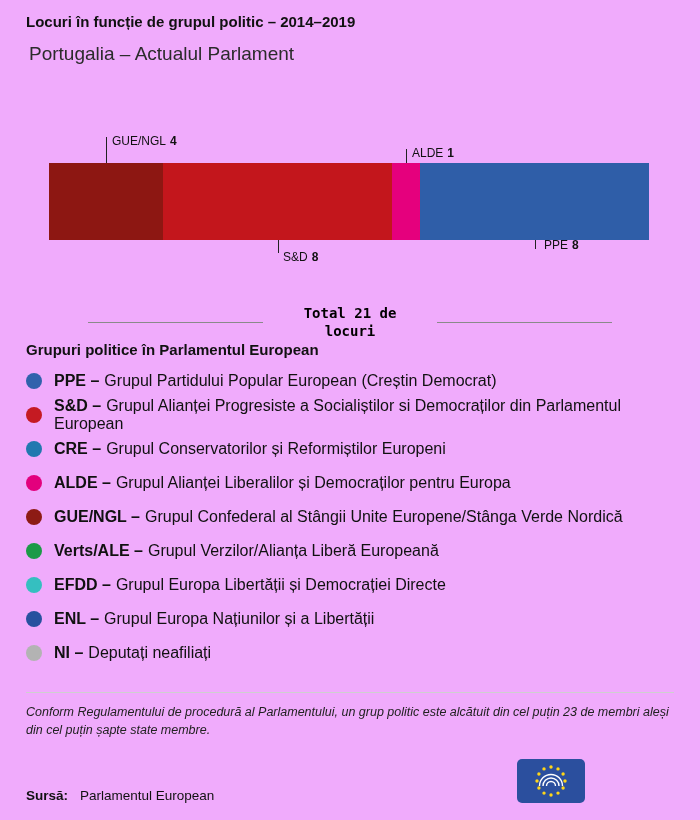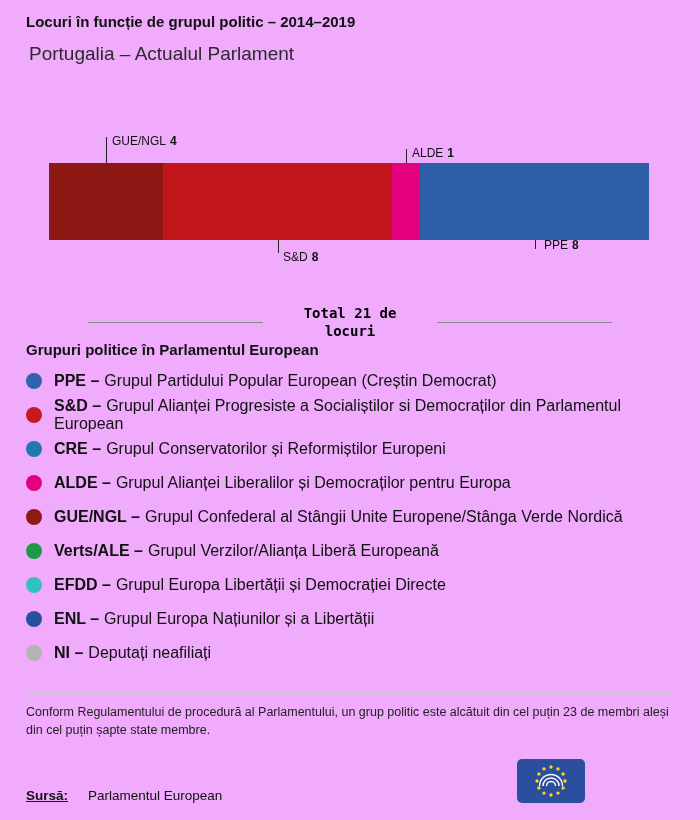--- a/index.html
+++ b/index.html
@@ -24,23 +24,23 @@
                 font-size:14px; line-height:18px; color:#000; }
 
   .legend-heading { position:absolute; left:26px; top:341px; font-size:15px; font-weight:bold; color:#111; }
   .legend { position:absolute; left:26px; top:364px; width:650px; }
   .legend-item { display:flex; align-items:center; height:34px; }
   .dot { width:16px; height:16px; border-radius:50%; margin-right:12px; flex:0 0 16px; }
   .legend-text { font-size:16px; color:#111; }
   .legend-text b { margin-right:5px; }
 
   .divider { position:absolute; left:26px; top:692px; width:648px; height:1px; background:#cfcfcf; }
-  .footnote { position:absolute; left:26px; top:703px; width:650px; font-size:12.5px; line-height:18px; color:#222; }
+  .footnote { position:absolute; left:26px; top:703px; width:650px; font-size:12.5px; line-height:18px; color:#222;font-style:italic; }
   .source { position:absolute; left:26px; top:788px; font-size:13.5px; color:#111; }
-  .source b { margin-right:20px;text-decoration:underline; }
+  .source b { margin-right:12px; }
 
   .logo-wrap { position:absolute; left:517px; top:759px; display:flex; align-items:center; }
   .logo-text { margin-left:9px; font-size:15px; font-weight:bold; color:#3F6D94; line-height:17px; }
 </style>
 </head>
 <body>
 
 <div class="page">
 
   <div class="title">Locuri în funcție de grupul politic – 2014–2019</div>

